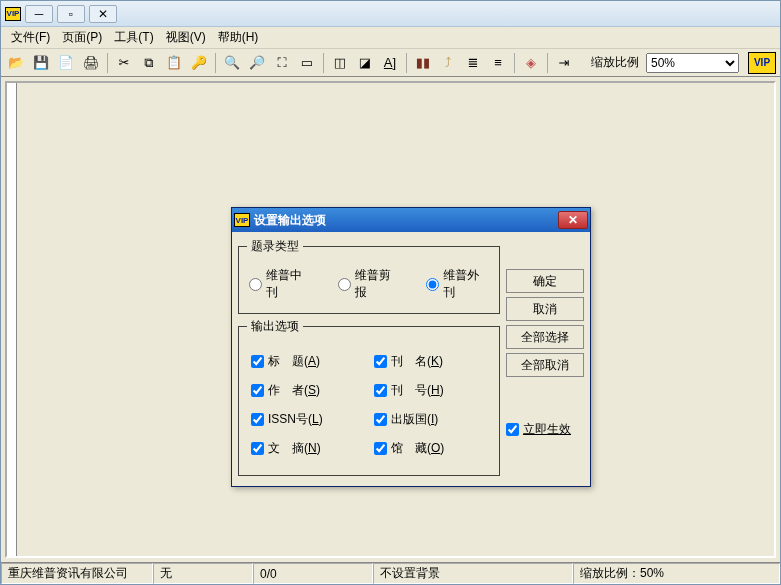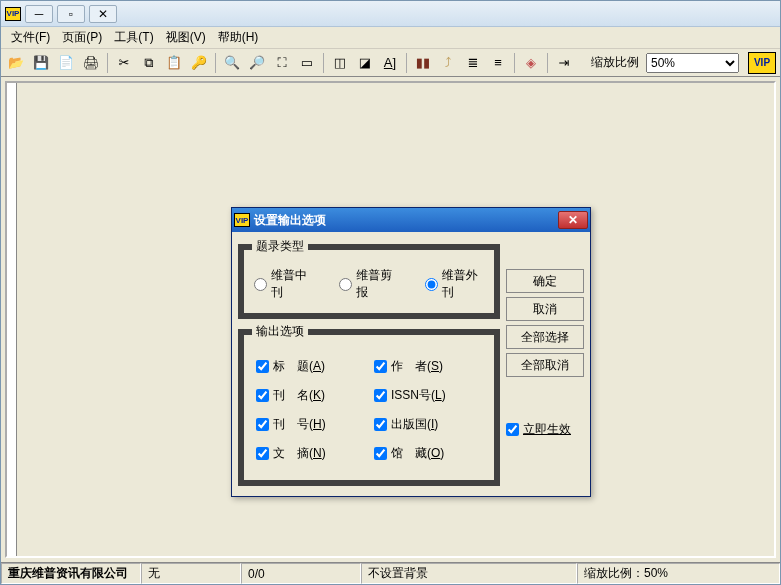--- a/index.html
+++ b/index.html
@@ -23,37 +23,37 @@
 .toolbar .zoom-label { margin-right: 4px; }
 .toolbar select { width: 93px; height: 20px; font-size: 12px; }
 .toolbar .vip-icon { width: 28px; height: 22px; background: #ffd817; border: 1px solid #000; display: flex; align-items: center; justify-content: center; font-size: 10px; font-weight: bold; color: #0020a0; margin-left: 6px; }
 
 .content { flex: 1; background: #ece9d8; padding: 4px; position: relative; }
 .doc-frame { width: 100%; height: 100%; border: 2px inset #fff; background: #ece9d8; position: relative; }
 .doc-left { position: absolute; left: 0; top: 0; width: 10px; height: 100%; background: #fff; border-right: 1px solid #888; }
 
 .statusbar { height: 22px; background: #ece9d8; display: flex; border-top: 1px solid #888; }
 .statusbar .cell { border: 1px inset #fff; padding: 2px 6px; display: flex; align-items: center; }
-.statusbar .cell:nth-child(1) { width: 140px; font-weight: bold; }
+.statusbar .cell:nth-child(1) { width: 152px; }
 .statusbar .cell:nth-child(2) { width: 100px; }
 .statusbar .cell:nth-child(3) { width: 120px; }
-.statusbar .cell:nth-child(4) { width: 216px; }
+.statusbar .cell:nth-child(4) { width: 200px; }
 .statusbar .cell:nth-child(5) { flex: 1; }
 
 .dialog { position: absolute; left: 230px; top: 130px; width: 360px; background: #ece9d8; border: 1px solid #0a246a; box-shadow: 2px 2px 6px rgba(0,0,0,0.3); }
 .dialog-titlebar { height: 24px; background: linear-gradient(#3c8cde, #1e60c0); display: flex; align-items: center; padding: 0 2px; }
 .dialog-titlebar .d-icon { width: 16px; height: 14px; background: #ffd817; border: 1px solid #000; font-size: 8px; font-weight: bold; color: #0020a0; display: flex; align-items: center; justify-content: center; margin-right: 4px; }
 .dialog-titlebar .d-title { flex: 1; color: #fff; font-weight: bold; }
 .dialog-titlebar .d-close { width: 30px; height: 18px; background: linear-gradient(#e57373, #c03030); border: 1px solid #8a2020; border-radius: 2px; color: #fff; display: flex; align-items: center; justify-content: center; cursor: pointer; font-weight: bold; }
 
 .dialog-body { padding: 6px; display: flex; gap: 6px; }
 .dialog-left { flex: 1; }
 .dialog-right { width: 78px; display: flex; flex-direction: column; gap: 4px; margin-top: 31px; }
 
-fieldset { border: 6px solid #404040; padding: 8px; margin-bottom: 4px; }
+fieldset { border: 1px solid #404040; padding: 8px; margin-bottom: 4px; }
 fieldset legend { padding: 0 4px; }
 
 .radio-row { display: flex; gap: 26px; align-items: center; padding: 4px 2px; }
 .radio-row label { display: flex; align-items: center; gap: 4px; cursor: pointer; }
 
 .check-grid { display: grid; grid-template-columns: 1fr 1fr; gap: 12px 10px; padding: 10px 4px; }
 .check-grid label { display: flex; align-items: center; gap: 4px; cursor: pointer; }
 .check-grid .u { text-decoration: underline; }
 
 .dlg-btn { height: 24px; border: 1px solid #888; background: #ece9d8; cursor: pointer; font-size: 12px; }
@@ -153,33 +153,33 @@
           </fieldset>
           <fieldset>
             <legend>输出选项</legend>
             <div class="check-grid">
               <label>
                   <input type="checkbox" checked="" style="">
                   <span>标　题(<span class="u">A</span>)</span>
                 </label>
               <label>
                   <input type="checkbox" checked="" style="">
+                  <span>刊　名(<span class="u">K</span>)</span>
+                </label>
+              <label>
+                  <input type="checkbox" checked="" style="">
                   <span>作　者(<span class="u">S</span>)</span>
                 </label>
               <label>
                   <input type="checkbox" checked="" style="">
-                  <span>刊　名(<span class="u">K</span>)</span>
+                  <span>刊　号(<span class="u">H</span>)</span>
                 </label>
               <label>
                   <input type="checkbox" checked="" style="">
                   <span>ISSN号(<span class="u">L</span>)</span>
-                </label>
-              <label>
-                  <input type="checkbox" checked="" style="">
-                  <span>刊　号(<span class="u">H</span>)</span>
                 </label>
               <label>
                   <input type="checkbox" checked="" style="">
                   <span>出版国(<span class="u">I</span>)</span>
                 </label>
               <label>
                   <input type="checkbox" checked="" style="">
                   <span>文　摘(<span class="u">N</span>)</span>
                 </label>
               <label>

